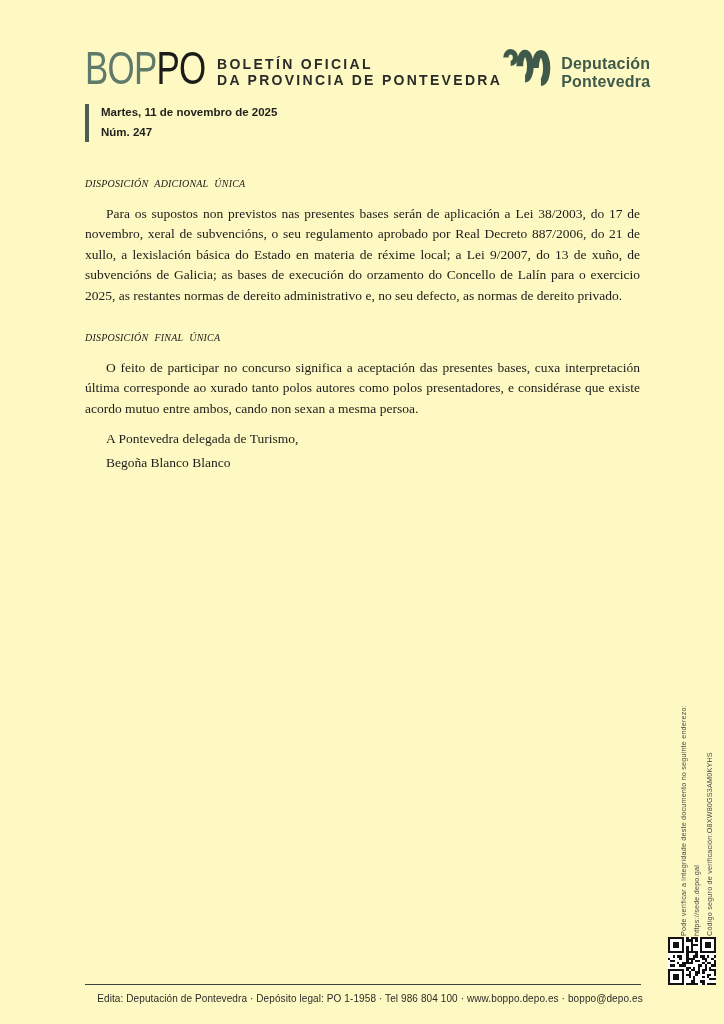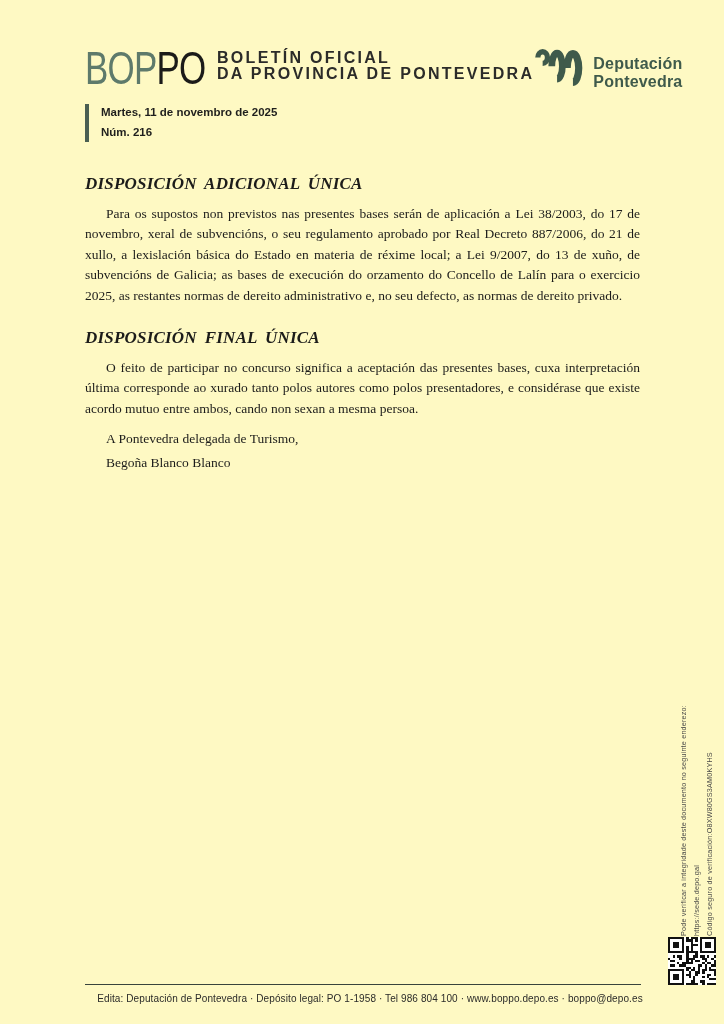--- a/index.html
+++ b/index.html
@@ -22,23 +22,23 @@
   .brand { display:flex; align-items:flex-start; }
   .wordmark-box { width:118px; height:46px; overflow:visible; }
   .wordmark {
     font-family:"Liberation Sans", sans-serif;
     font-size:46px; line-height:44px; font-weight:500; letter-spacing:-1px;
     transform:scaleX(0.76); transform-origin:0 0; white-space:nowrap;
   }
   .wm-green { color:#5e7a6b; }
   .wm-dark  { color:#1b1b19; }
   .subtitle {
-    margin-top:4px; margin-left:14px;
+    margin-top:10px; margin-left:14px;
     font-family:"Liberation Sans", sans-serif;
-    font-weight:700; font-size:16px; letter-spacing:2.3px; line-height:16px;
+    font-weight:700; font-size:14px; letter-spacing:2.3px; line-height:16px;
     color:#2b2b29; white-space:nowrap;
   }
   .dep-logo { display:flex; align-items:center; margin-top:2px; }
   .dep-logo svg { display:block; }
   .dep-logo-text {
     margin-left:9px; margin-top:5px;
     font-family:"Liberation Sans", sans-serif;
     font-weight:700; font-size:16px; line-height:18px;
     color:#3f5a4b; letter-spacing:0.2px;
   }
@@ -51,21 +51,21 @@
   }
   .issue-date, .issue-num {
     font-family:"Liberation Sans", sans-serif;
     font-weight:700; font-size:11.5px; line-height:15px; color:#1f1f1d;
   }
   .issue-num { margin-top:5px; }
 
   
   .content { margin:32px 84px 0 85px; font-size:13.5px; line-height:20.5px; }
   .disp-heading {
-    font-style:italic; font-weight:700; font-size:17px;
+    font-style:italic; font-weight:400; font-size:10px;
     word-spacing:3.5px; letter-spacing:0.2px; color:#1c1c1a;
   }
   .disp-heading + .body-par { margin-top:9px; }
   .body-par { text-align:justify; text-indent:21px; }
   .section + .section { margin-top:22px; }
   .sig-line { text-indent:21px; margin-top:10px; }
   .sig-line.name { margin-top:3px; }
 
   
   .verify {
@@ -118,21 +118,21 @@
       </svg>
       <div class="dep-logo-text">
         <div>Deputación</div>
         <div>Pontevedra</div>
       </div>
     </div>
   </div>
 
   <div class="issue">
     <div class="issue-date">Martes, 11 de novembro de 2025</div>
-    <div class="issue-num">Núm. 216</div>
+    <div class="issue-num">Núm. 247</div>
   </div>
 
   <div class="content">
     <div class="section">
       <div class="disp-heading">DISPOSICIÓN ADICIONAL ÚNICA</div>
       <p class="body-par">Para os supostos non previstos nas presentes bases serán de aplicación a Lei 38/2003, do 17 de novembro, xeral de subvencións, o seu regulamento aprobado por Real Decreto 887/2006, do 21 de xullo, a lexislación básica do Estado en materia de réxime local; a Lei 9/2007, do 13 de xuño, de subvencións de Galicia; as bases de execución do orzamento do Concello de Lalín para o exercicio 2025, as restantes normas de dereito administrativo e, no seu defecto, as normas de dereito privado.</p>
     </div>
 
     <div class="section">
       <div class="disp-heading">DISPOSICIÓN FINAL ÚNICA</div>

